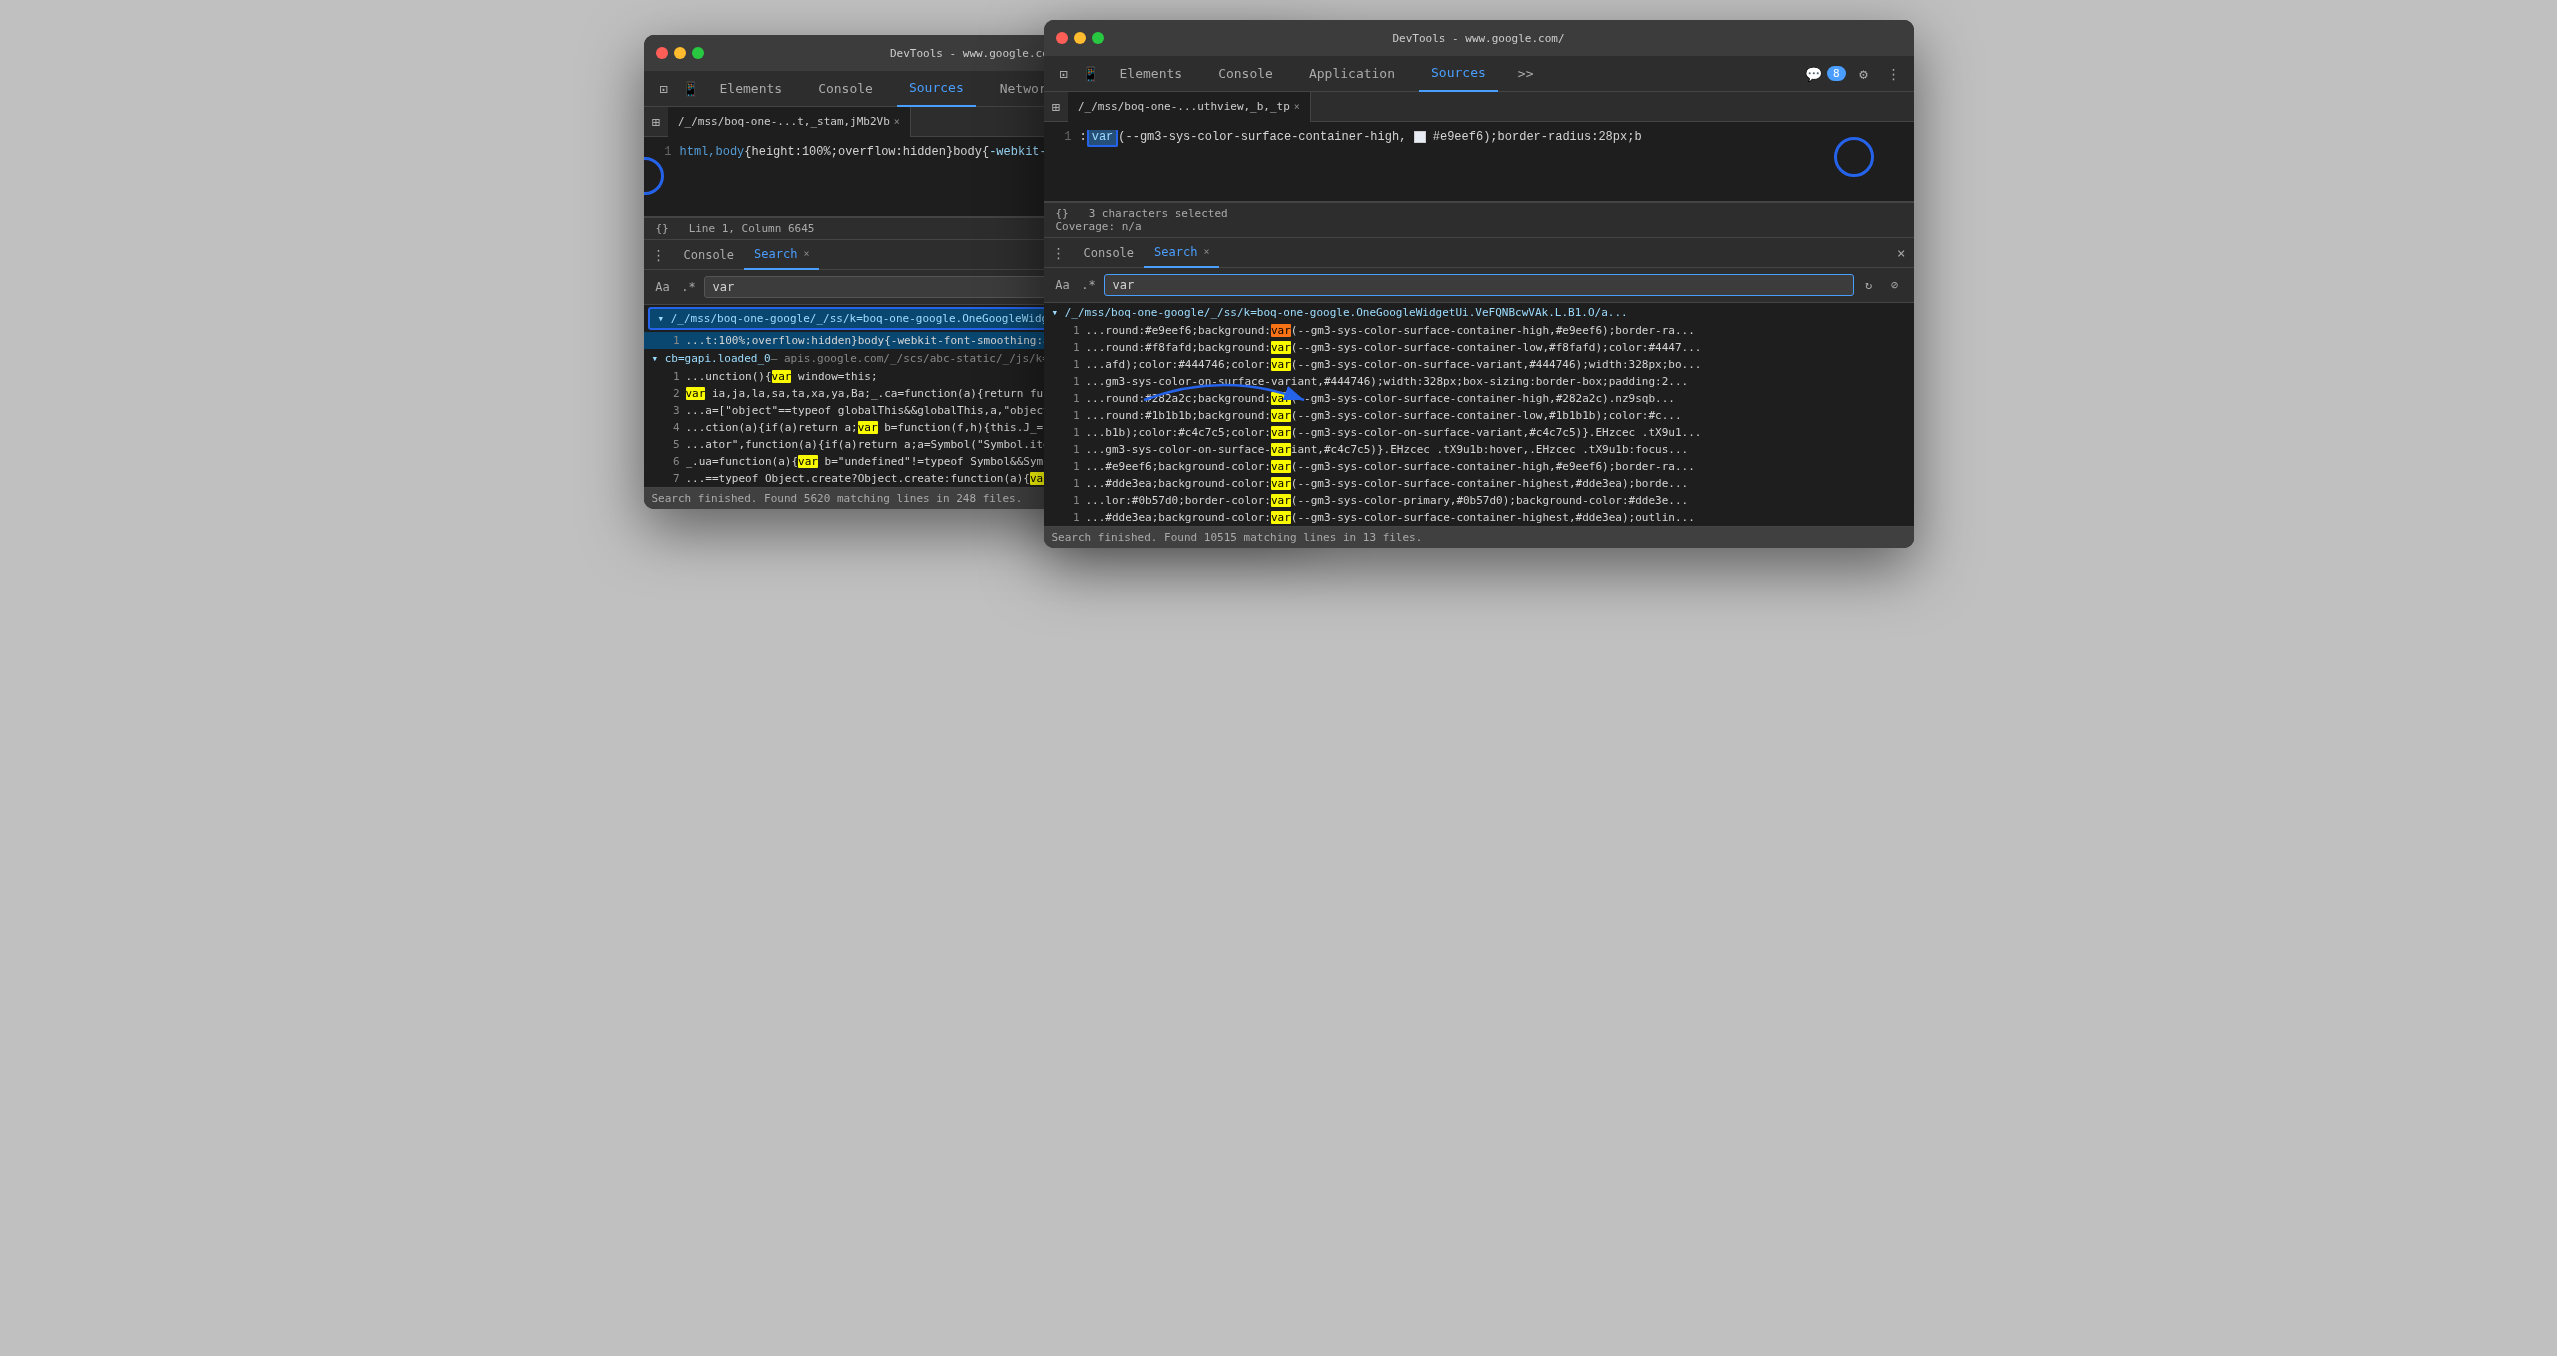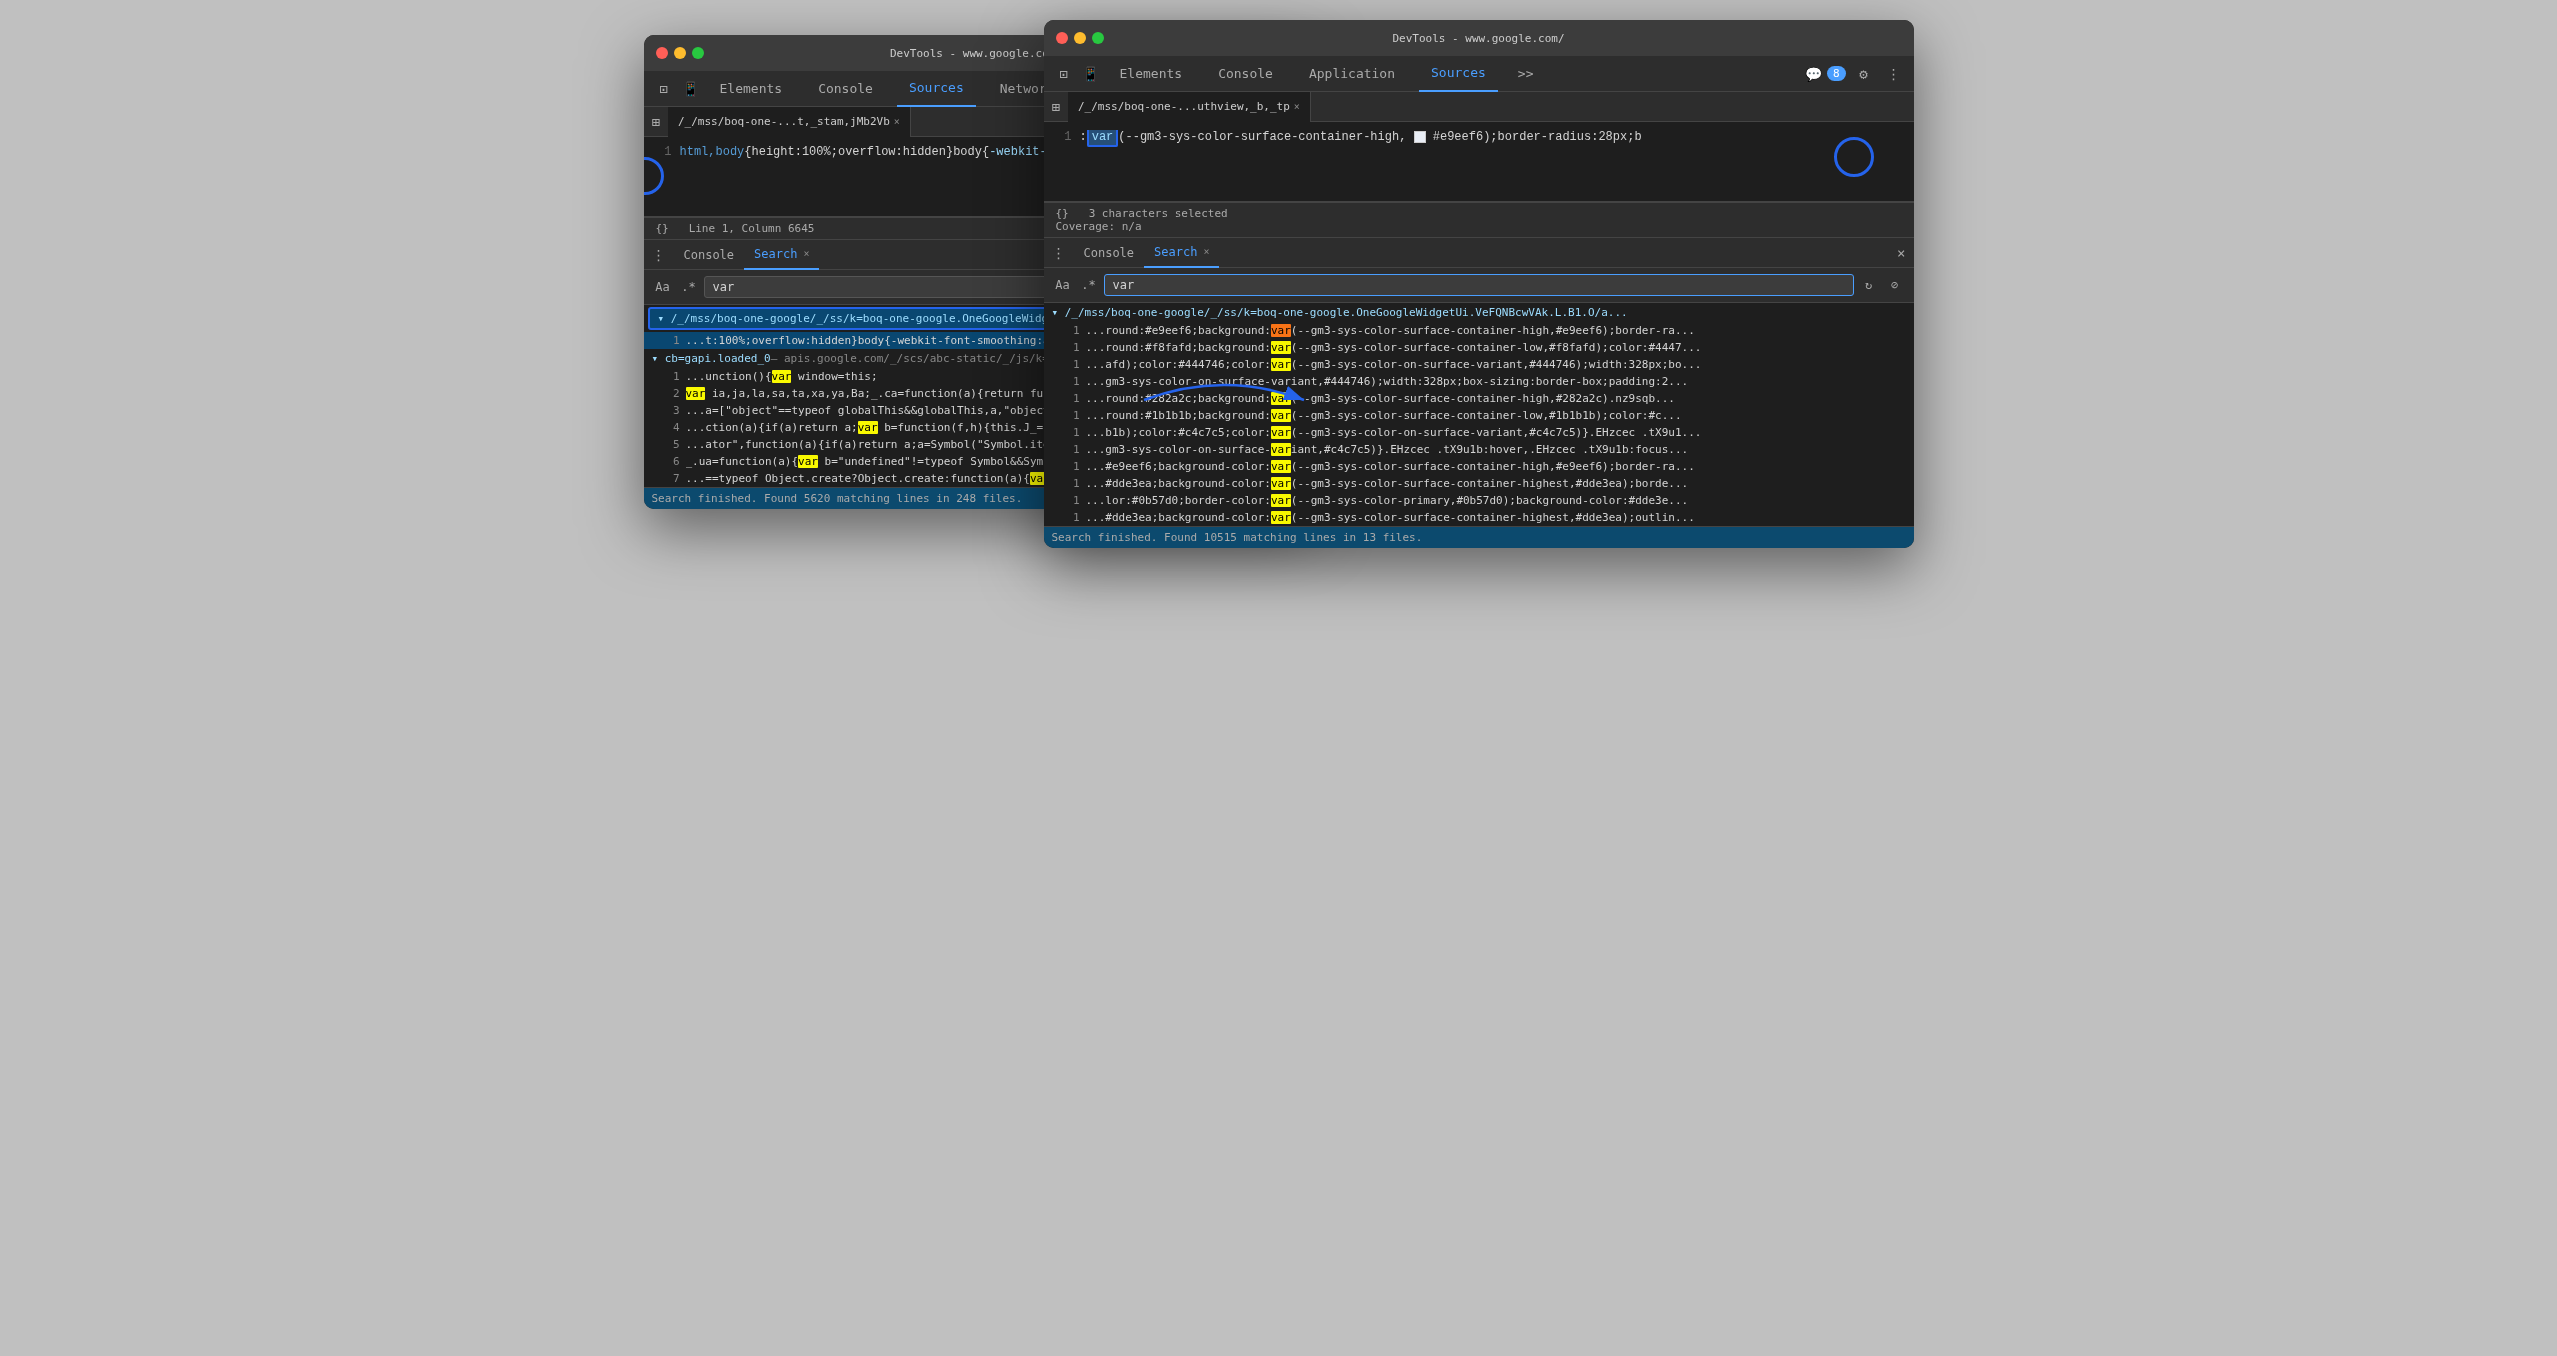--- a/index.html
+++ b/index.html
@@ -313,21 +313,21 @@
       border-radius: 1px;
     }
 
     .highlight-var-selected {
       background: #f97316;
       color: #000;
       border-radius: 1px;
     }
 
     .search-status {
-      background: #0c4a6e;
+      background: #404040;
       padding: 4px 8px;
       color: #aaa;
       font-size: 11px;
       border-top: 1px solid #444;
     }
 
     
     .windows-stack {
       position: relative;
       width: 900px;

